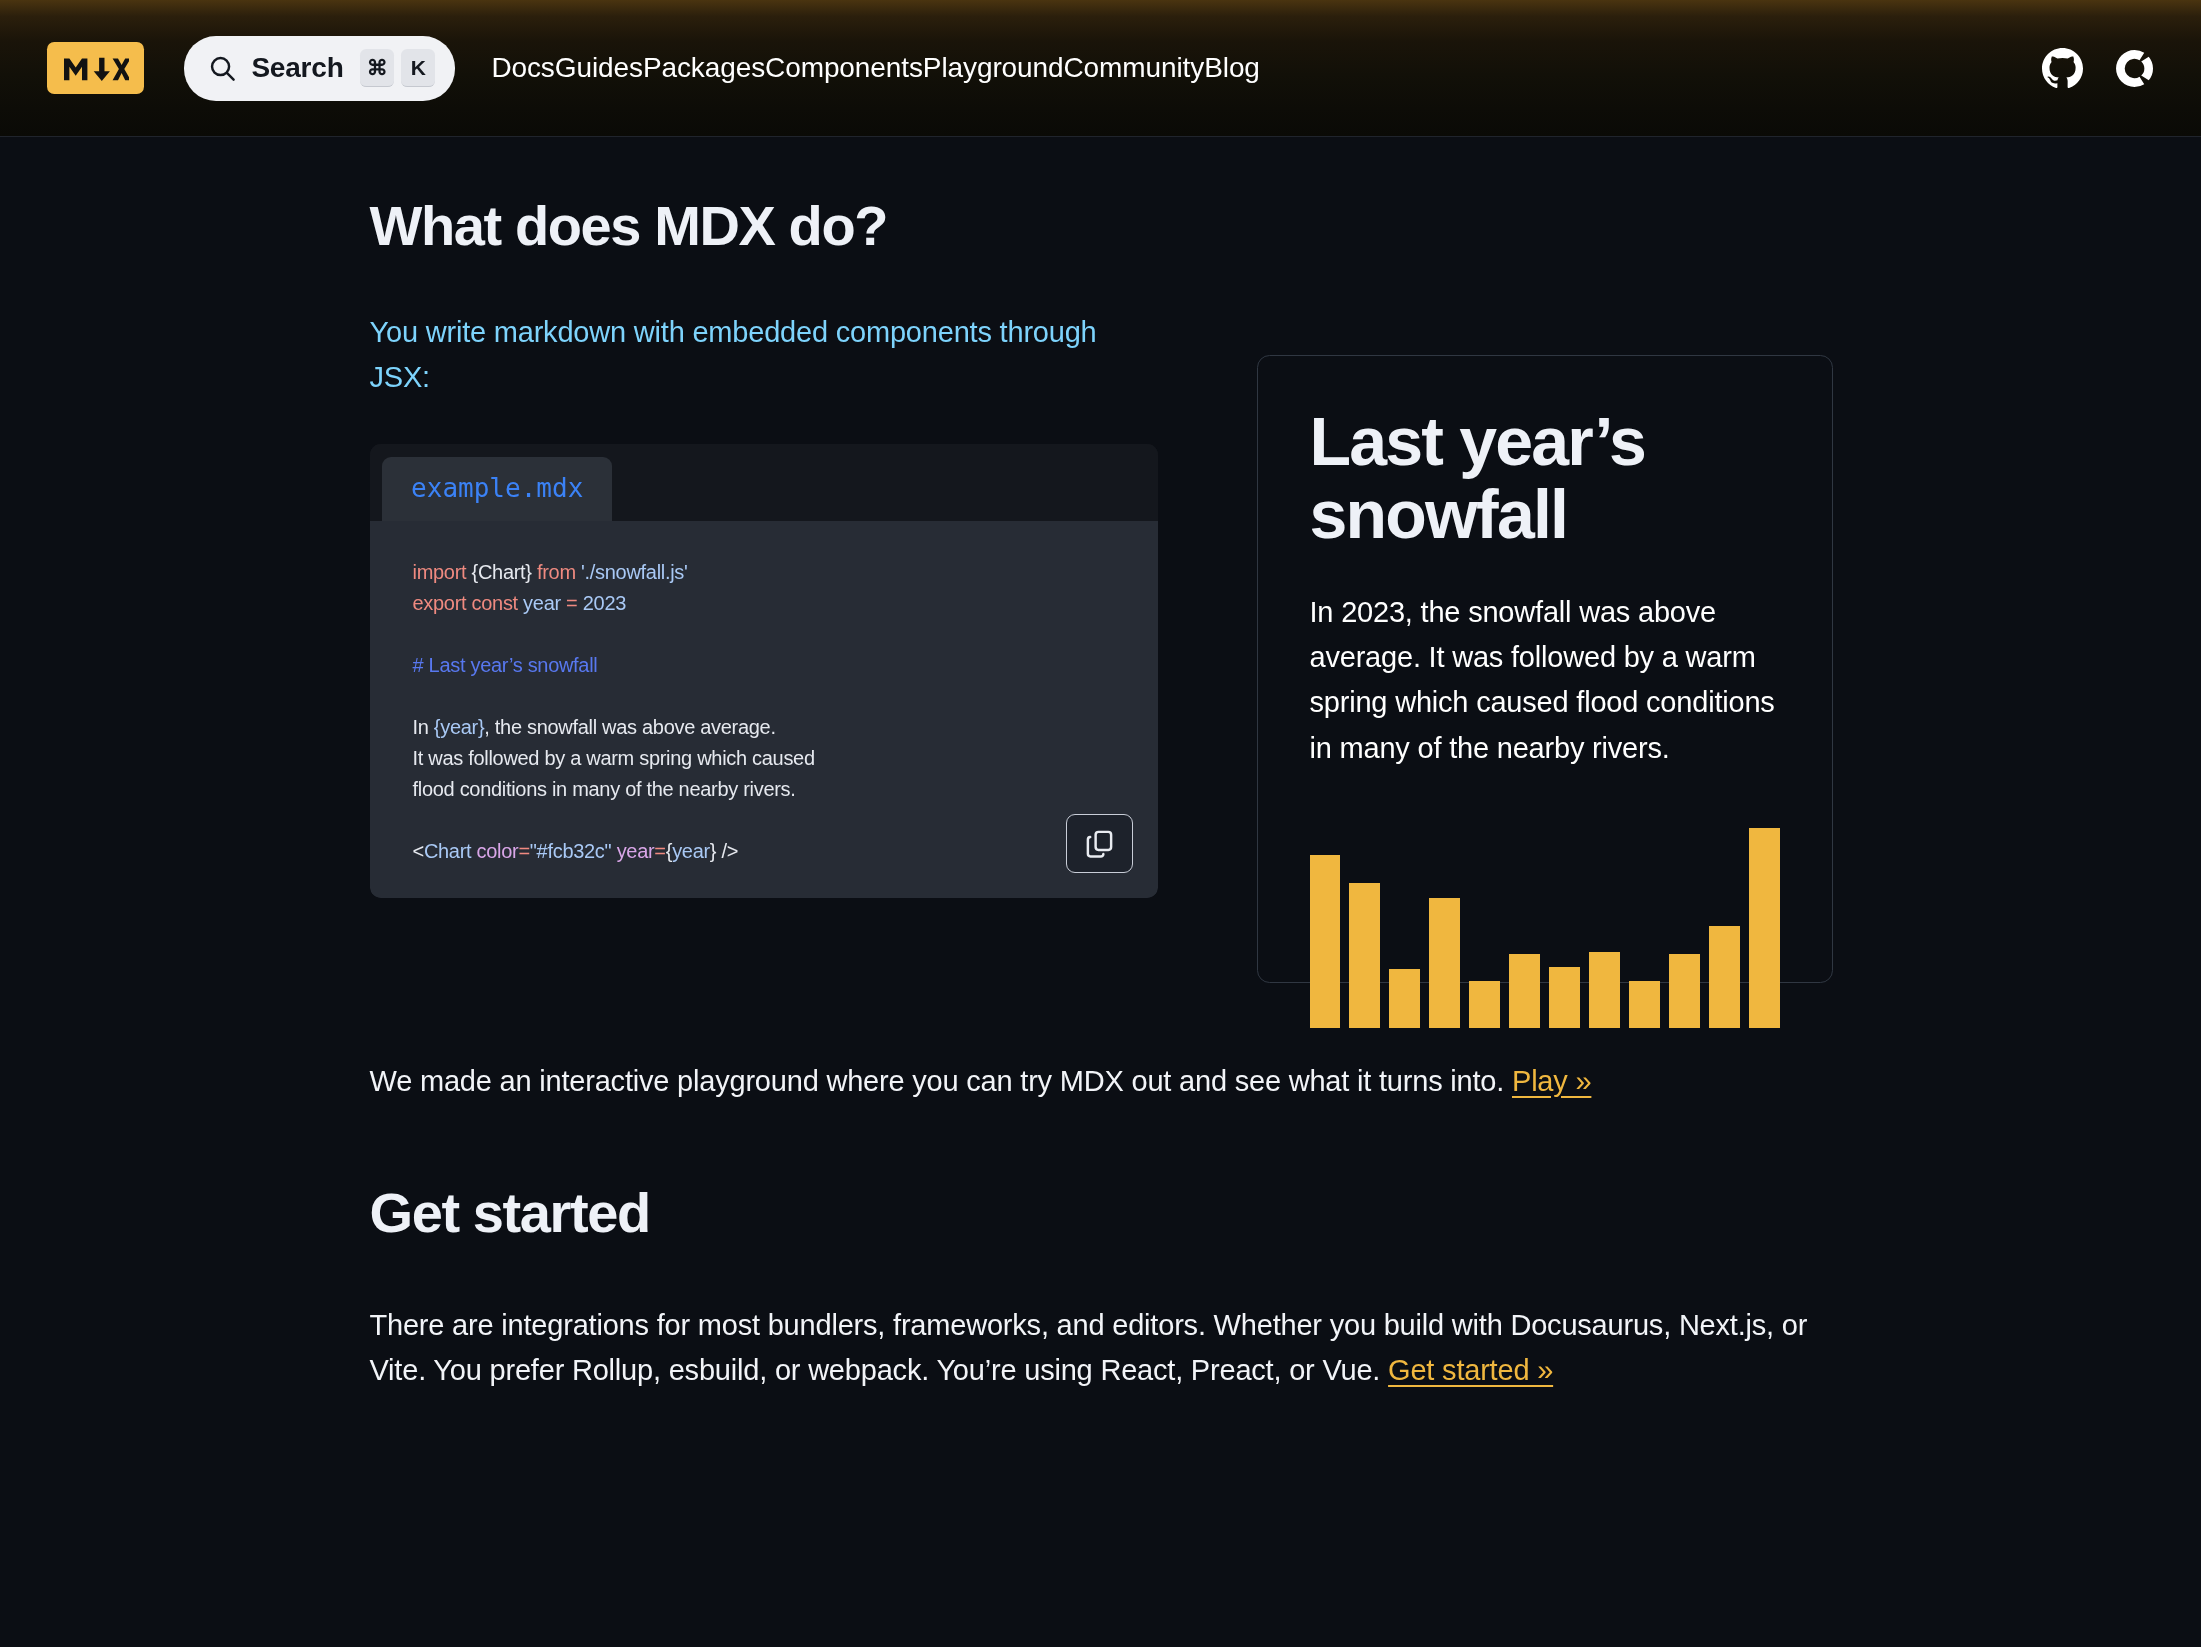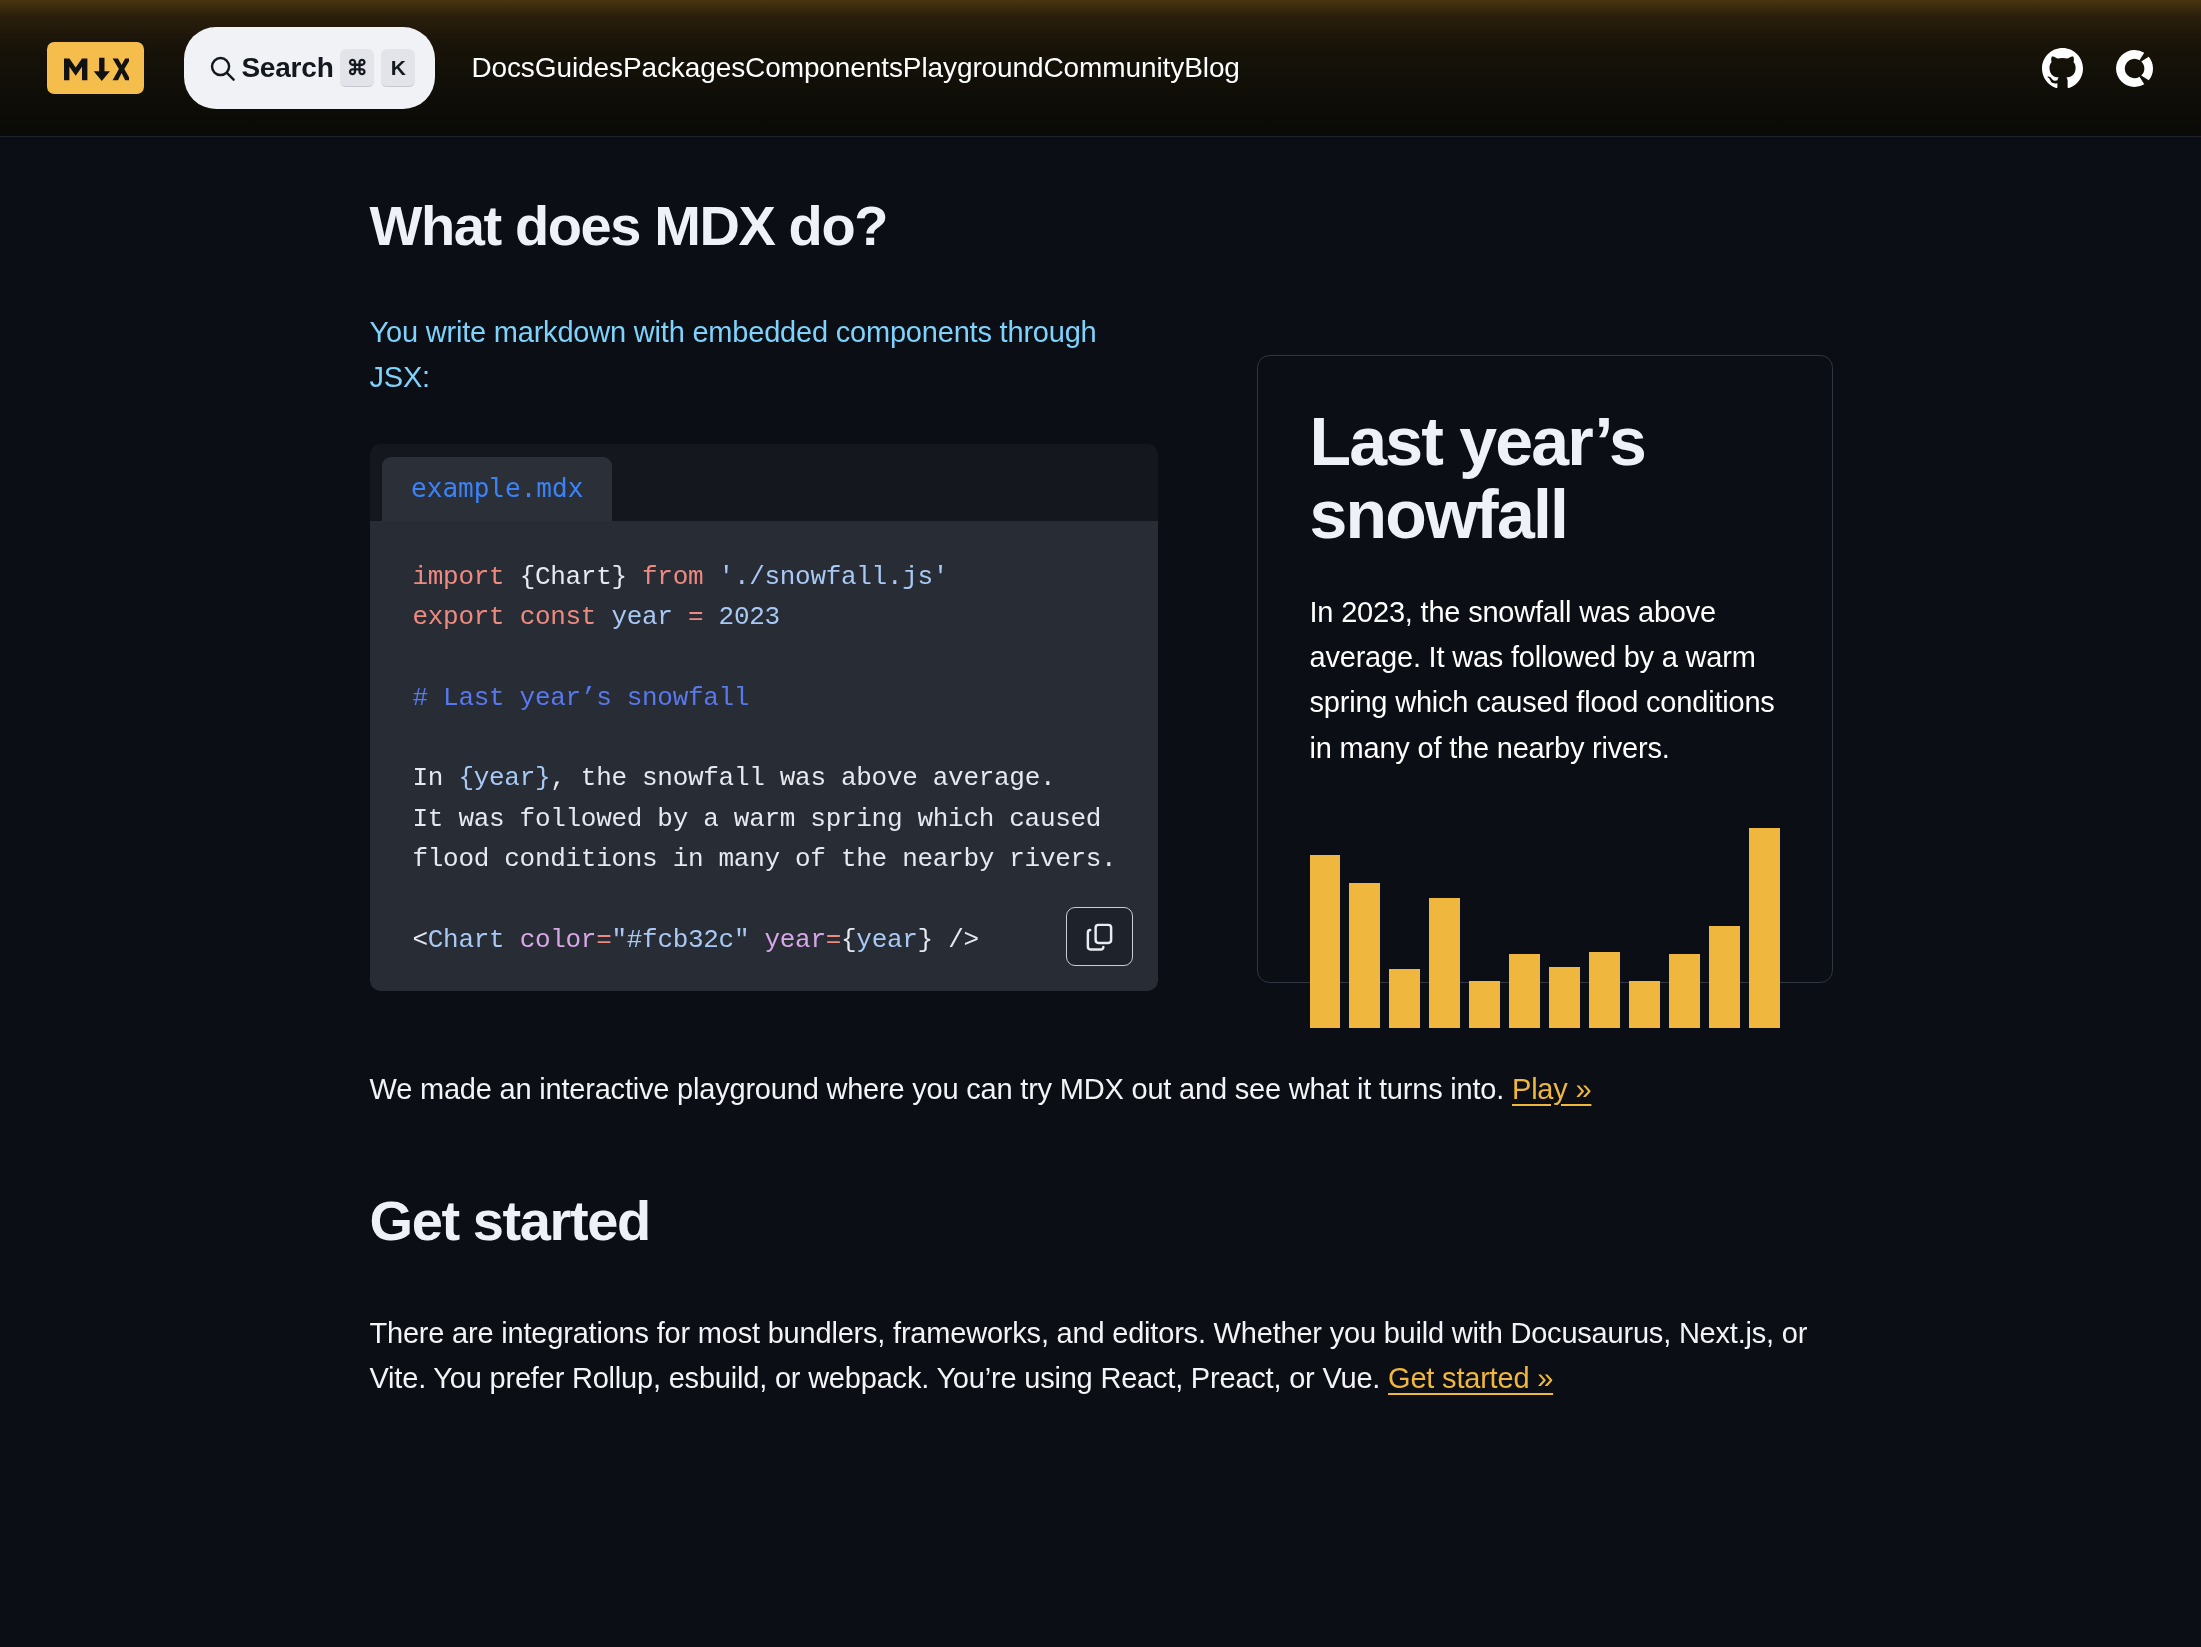--- a/index.html
+++ b/index.html
@@ -38,27 +38,27 @@
     display: flex;
     align-items: center;
     justify-content: center;
     gap: 1.8px;
     flex: 0 0 auto;
     margin-right: 40px;
   }
   .logo svg { display: block; }
 
   .search-pill {
-    height: 82px;
+    height: 65px;
     background: #f1f2f5;
     border-radius: 32px;
     display: flex;
     align-items: center;
     padding: 0 20px 0 23.4px;
-    gap: 3px;
+    gap: 13px;
     flex: 0 0 auto;
     margin-right: 36px;
     cursor: pointer;
   }
   .search-pill .mag { display: block; }
   .search-pill .slabel {
     font-size: 28px;
     font-weight: 700;
     color: #14181f;
     letter-spacing: -0.2px;
@@ -148,22 +148,22 @@
     border-radius: 9px 9px 0 0;
     cursor: pointer;
   }
   .code-body {
     background: #272c35;
     padding: 36px 43px 31px 43px;
     position: relative;
     border-radius: 0 0 10.8px 10.8px;
   }
   pre.code {
-    font-family: Liberation Mono, monospace;
-    font-size: 26px;
+    font-family: Liberation Sans, sans-serif;
+    font-size: 20px;
     line-height: 1.55;
     color: #e6e9ef;
     white-space: pre;
     letter-spacing: -0.3px;
   }
   .t-key  { color: #ef8a80; }
   .t-str  { color: #a9c9f5; }
   .t-num  { color: #a9c9f5; }
   .t-var  { color: #a9c9f5; }
   .t-pun  { color: #e6e9ef; }

